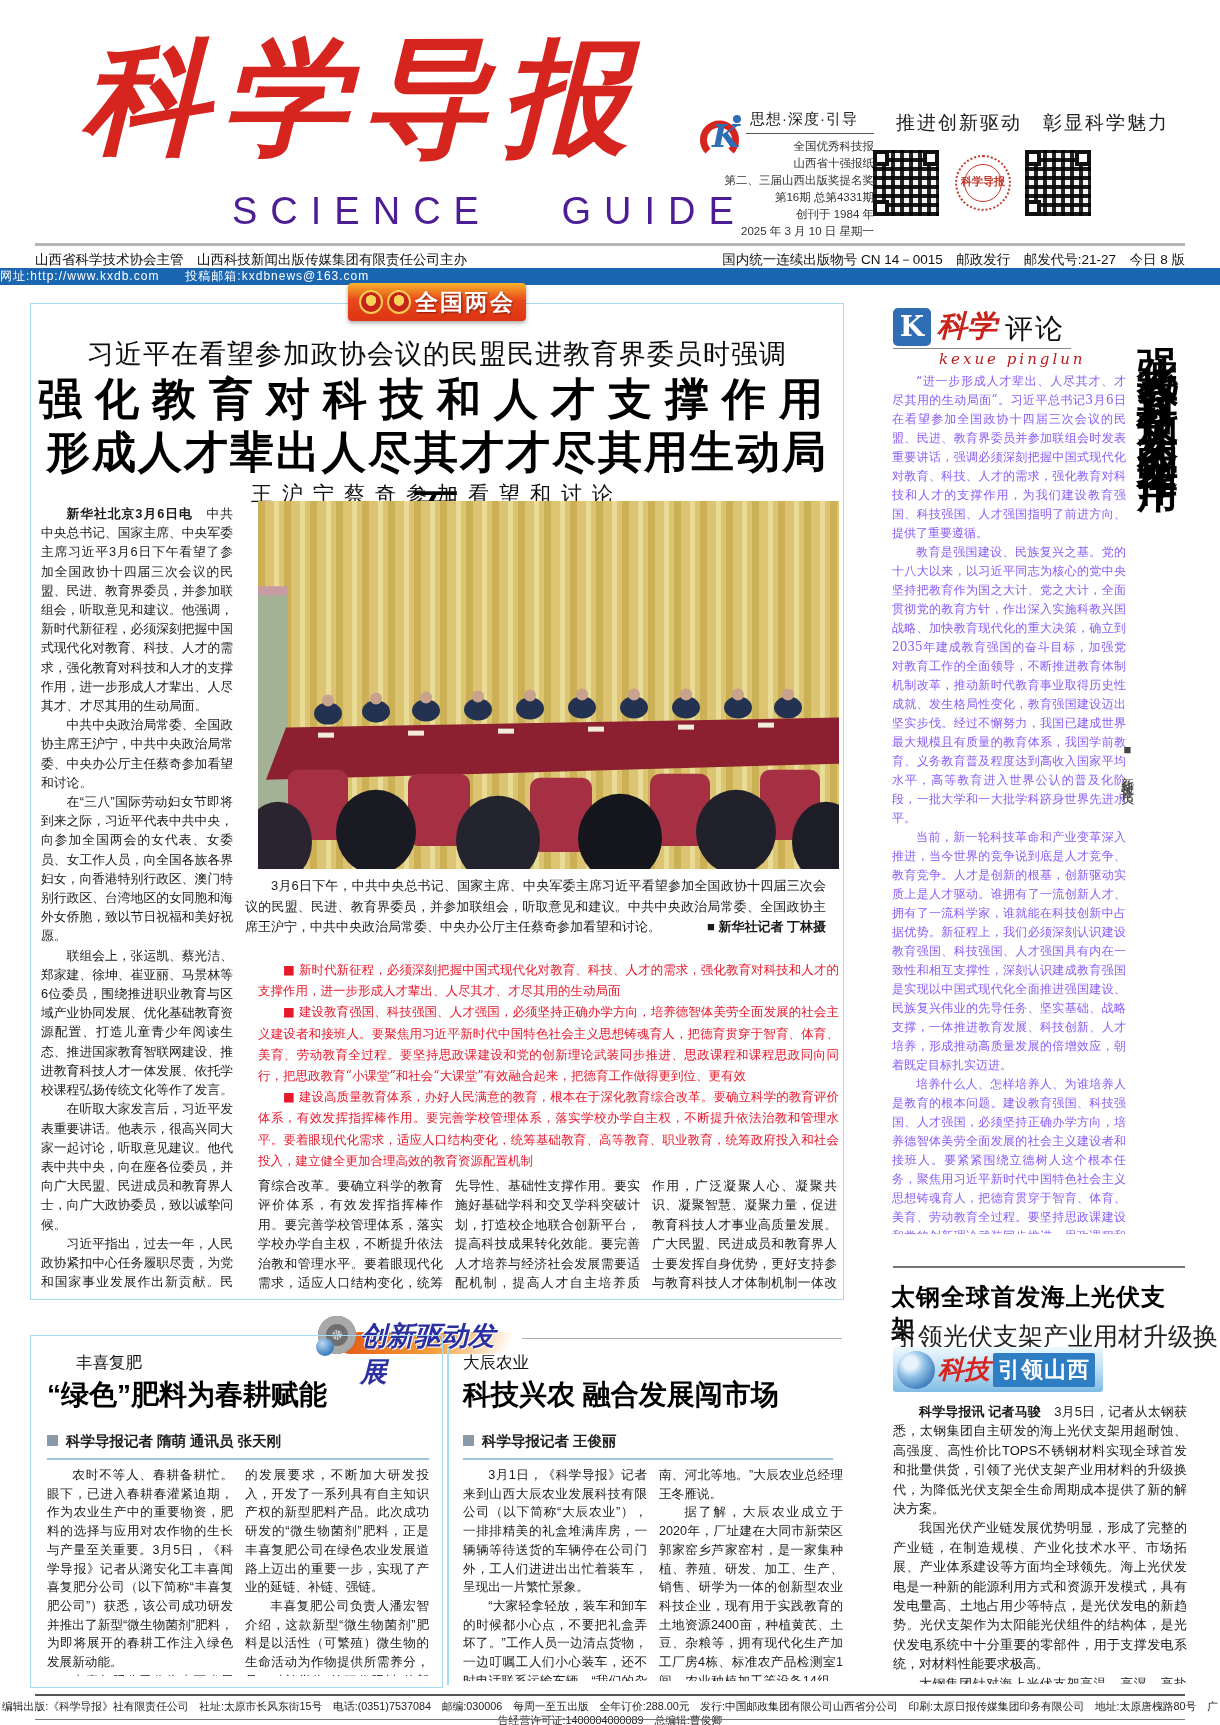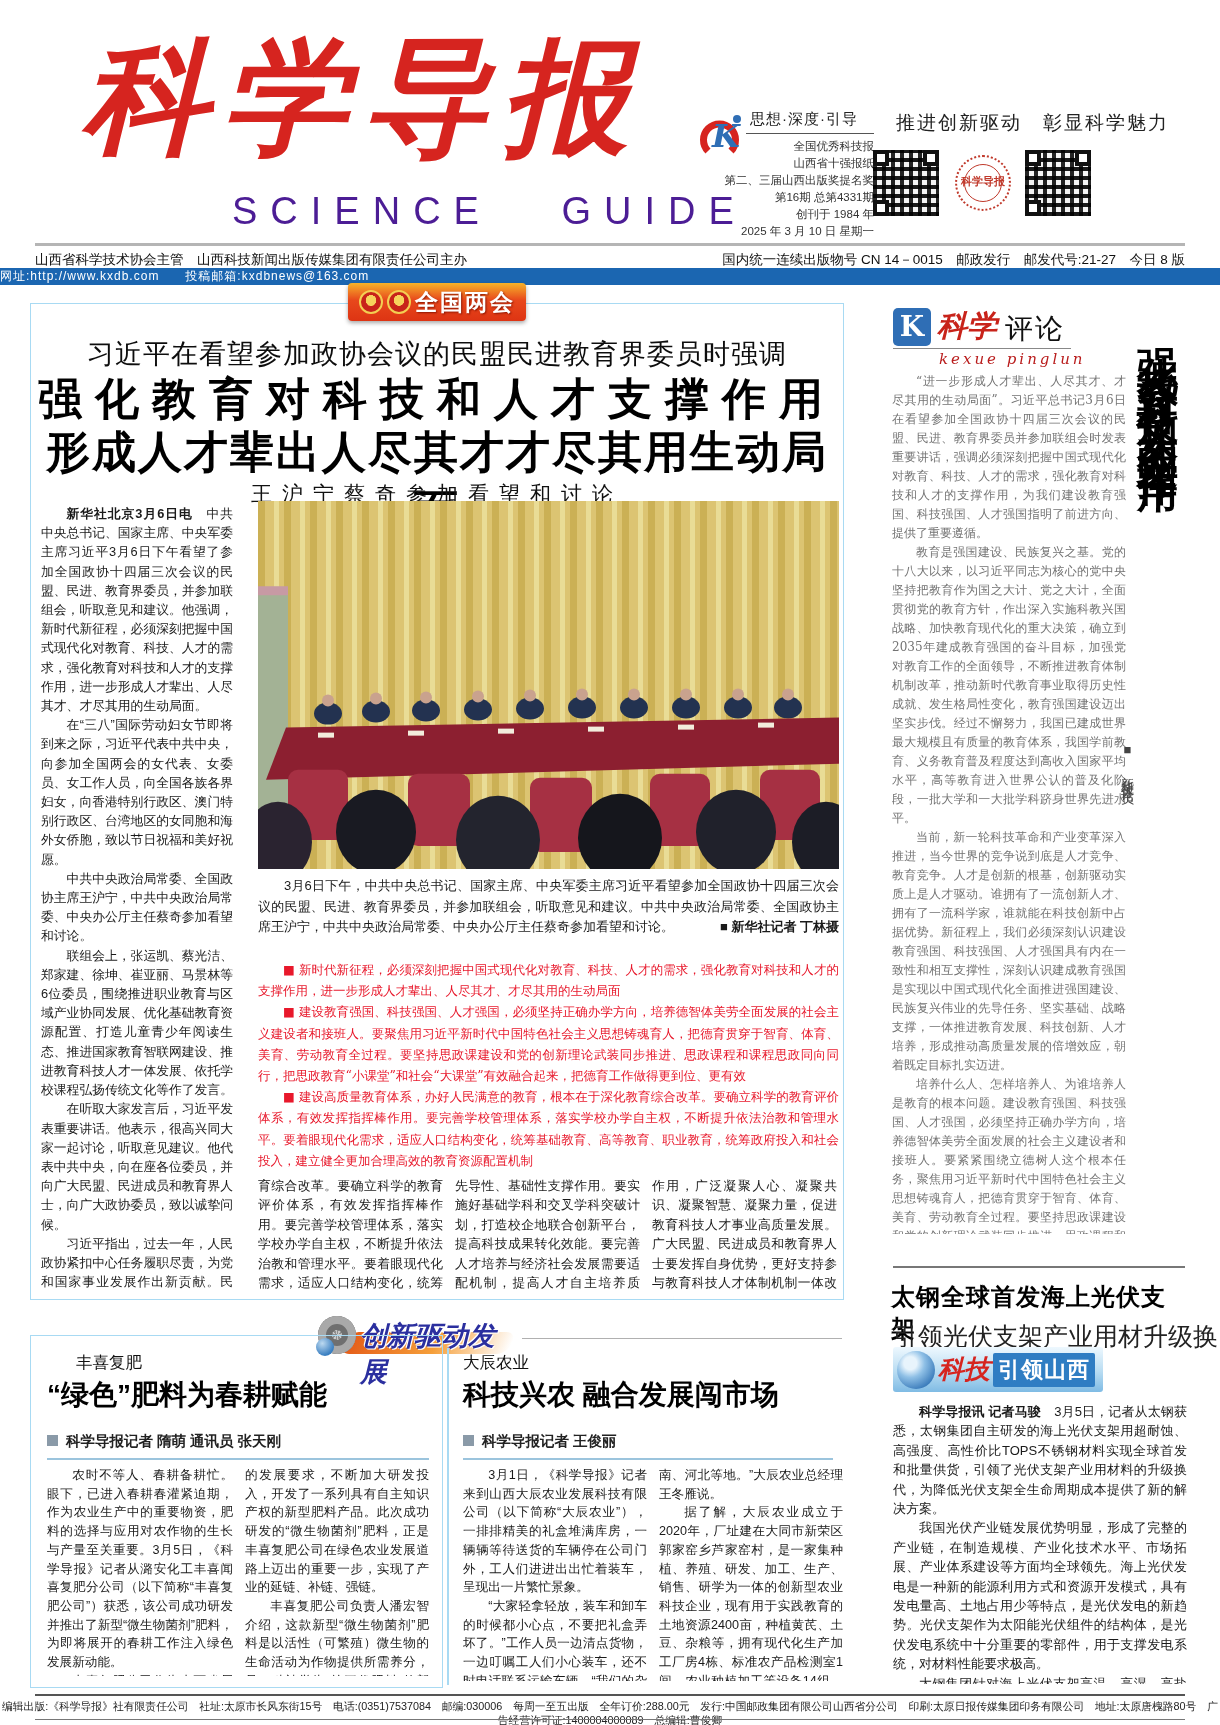--- a/index.html
+++ b/index.html
@@ -55,39 +55,39 @@
   .kicker{position:absolute;left:0;top:32px;width:100%;text-align:center;font-size:27px;color:#0d0d0d;letter-spacing:1px;}
   .hl1{position:absolute;left:0;top:66px;width:100%;text-align:center;font-size:44px;font-weight:bold;
     letter-spacing:13px;color:#000;}
   .hl2{position:absolute;left:0;top:119px;width:100%;text-align:center;font-size:44px;font-weight:bold;
     letter-spacing:2px;color:#000;}
   .deck{position:absolute;left:0;top:176px;width:100%;text-align:center;font-size:21px;letter-spacing:10px;color:#111;}
   .lead-leftcol{position:absolute;left:10px;top:200px;width:192px;height:786px;
     font-size:12.8px;line-height:19.2px;}
   .lead-leftcol p{margin-bottom:0;}
   .photo{position:absolute;left:227px;top:197px;width:581px;height:368px;}
-  .caption{position:absolute;left:227px;top:572px;width:581px;height:78px;font-size:13px;line-height:20.5px;}
+  .caption{position:absolute;left:214px;top:572px;width:581px;height:78px;font-size:13px;line-height:20.5px;}
   .credit{float:right;font-weight:bold;text-indent:0;}
   .highlights{position:absolute;left:227px;top:655px;width:581px;height:212px;
     color:#e8182b;font-size:12.5px;line-height:21.2px;font-family:"DejaVu Serif","Liberation Serif",serif;}
   .contcols{position:absolute;top:872px;width:185px;height:118px;font-size:12.8px;line-height:19.4px;}
   .cc1{left:227px;} .cc2{left:424px;} .cc3{left:621px;}
 
   
   .cmt-logo{left:893px;top:306px;width:240px;height:58px;}
   .cmt-k{position:absolute;left:0;top:2px;width:38px;height:38px;background:#2f6eb5;border-radius:5px;
     color:#fff;font-weight:bold;font-size:28px;text-align:center;line-height:38px;
     font-family:"DejaVu Serif",serif;}
   .cmt-red{position:absolute;left:44px;top:0;font-size:30px;font-weight:bold;font-style:italic;color:#c8231a;
     font-family:"DejaVu Serif",serif;}
   .cmt-black{position:absolute;left:112px;top:4px;font-size:28px;color:#111;letter-spacing:2px;}
   .cmt-underline{position:absolute;left:0px;top:42px;width:178px;height:1px;background:#888;}
   .cmt-pinyin{position:absolute;left:46px;top:44px;font-size:15px;font-style:italic;color:#b91c1c;
     letter-spacing:3px;font-family:"DejaVu Serif",serif;}
-  .cmt-body{left:892px;top:372px;width:234px;height:862px;font-size:12px;line-height:19px;color:#737373;
+  .cmt-body{left:892px;top:372px;width:234px;height:862px;font-size:12px;line-height:19px;color:#8b5cf6;
     font-family:"DejaVu Serif","Liberation Serif",serif;}
   .vert-headline{left:1136px;top:316px;width:50px;height:790px;writing-mode:vertical-rl;
     font-size:41px;font-weight:bold;color:#000;letter-spacing:9px;}
   .vert-byline{left:1120px;top:742px;width:16px;height:250px;writing-mode:vertical-rl;
     font-size:13px;color:#444;letter-spacing:3px;}
 
   
   .steel-rule{left:893px;top:1266px;width:292px;height:2px;background:#777;}
   .steel-hl{left:891px;top:1281px;width:298px;font-size:24px;font-weight:bold;letter-spacing:1px;color:#000;}
   .steel-deck{left:893px;top:1320px;font-size:25px;color:#222;}
@@ -179,22 +179,22 @@
     <span class="emblem">✦</span>
     <span class="badge-label">全国两会</span>
   </div>
   <div class="kicker">习近平在看望参加政协会议的民盟民进教育界委员时强调</div>
   <div class="hl1">强化教育对科技和人才支撑作用</div>
   <div class="hl2">形成人才辈出人尽其才才尽其用生动局面</div>
   <div class="deck">王沪宁蔡奇参加看望和讨论</div>
 
   <div class="lead-leftcol just clip">
     <p><b>新华社北京3月6日电</b><span>　中共中央总书记、国家主席、中央军委主席习近平3月6日下午看望了参加全国政协十四届三次会议的民盟、民进、教育界委员，并参加联组会，听取意见和建议。他强调，新时代新征程，必须深刻把握中国式现代化对教育、科技、人才的需求，强化教育对科技和人才的支撑作用，进一步形成人才辈出、人尽其才、才尽其用的生动局面。</span></p>
+    <p>中共中央政治局常委、全国政协主席王沪宁，中共中央政治局常委、中央办公厅主任蔡奇参加看望和讨论。</p>
     <p>在“三八”国际劳动妇女节即将到来之际，习近平代表中共中央，向参加全国两会的女代表、女委员、女工作人员，向全国各族各界妇女，向香港特别行政区、澳门特别行政区、台湾地区的女同胞和海外女侨胞，致以节日祝福和美好祝愿。</p>
-    <p>中共中央政治局常委、全国政协主席王沪宁，中共中央政治局常委、中央办公厅主任蔡奇参加看望和讨论。</p>
     <p>联组会上，张运凯、蔡光洁、郑家建、徐坤、崔亚丽、马景林等6位委员，围绕推进职业教育与区域产业协同发展、优化基础教育资源配置、打造儿童青少年阅读生态、推进国家教育智联网建设、推进教育科技人才一体发展、依托学校课程弘扬传统文化等作了发言。</p>
     <p>在听取大家发言后，习近平发表重要讲话。他表示，很高兴同大家一起讨论，听取意见建议。他代表中共中央，向在座各位委员，并向广大民盟、民进成员和教育界人士，向广大政协委员，致以诚挚问候。</p>
     <p>习近平指出，过去一年，人民政协紧扣中心任务履职尽责，为党和国家事业发展作出新贡献。民盟、民进各级组织和广大成员聚焦中心工作，积极建言献策，参与社会服务，各项工作取得新成绩。广大教育界人士积极投身教育强国建设，推动“五育”并举、立德树人迈出新步伐。</p>
 
   </div>
 
   <svg class="photo" viewBox="0 0 581 367" preserveAspectRatio="none">
     <defs>
       <pattern id="curtain" width="26" height="12" patternUnits="userSpaceOnUse">
         <rect width="26" height="12" fill="#dcc472"></rect>

